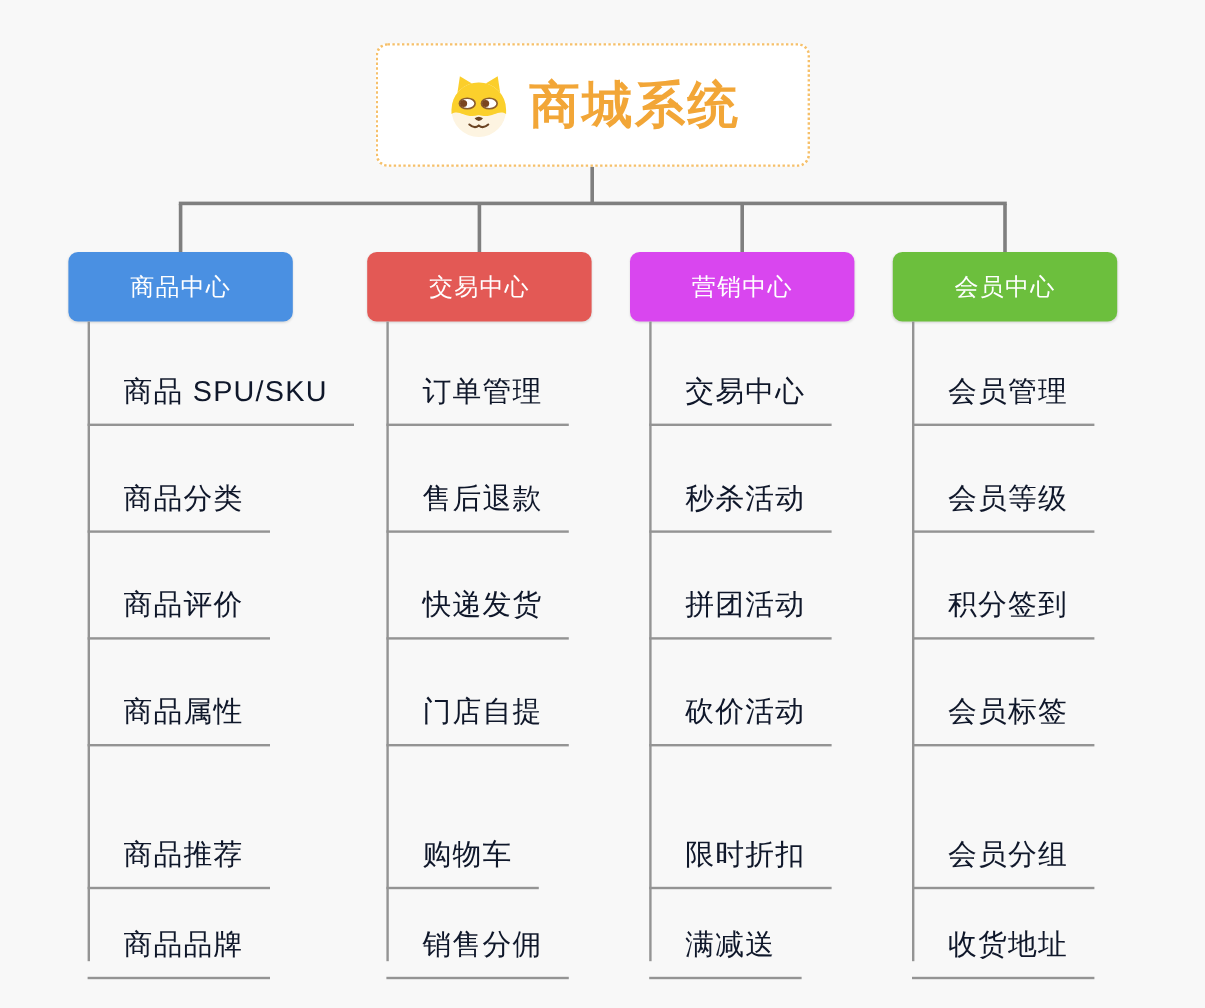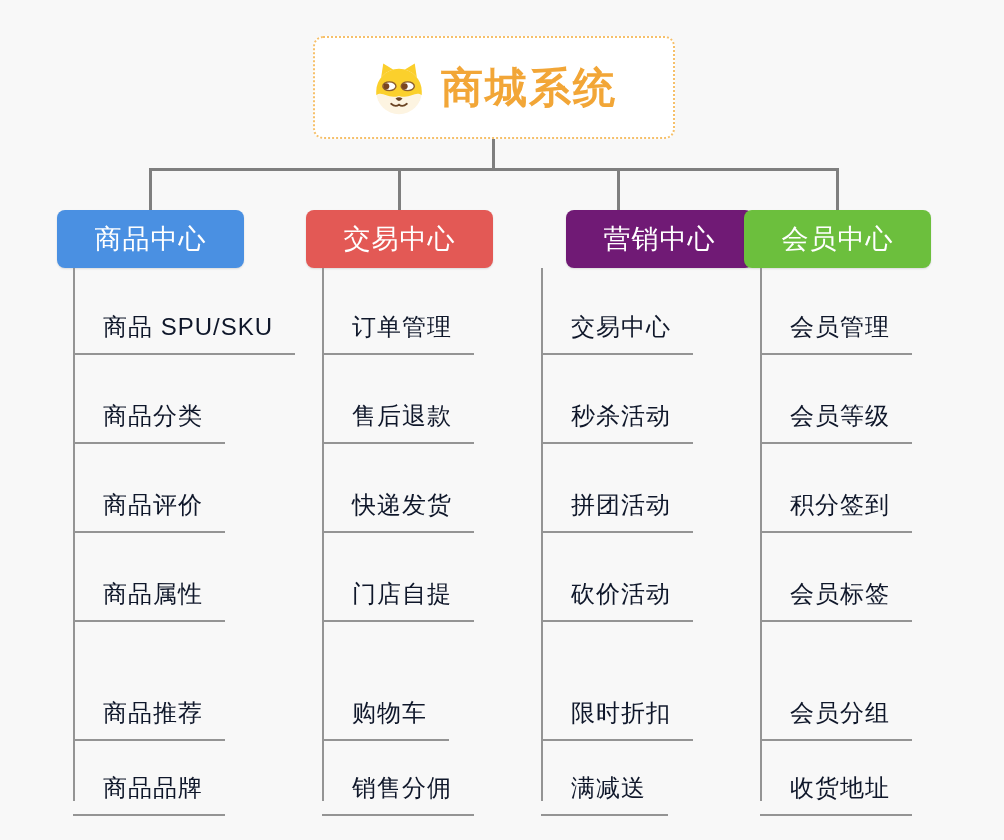--- a/index.html
+++ b/index.html
@@ -30,21 +30,21 @@
   }
   .dog-icon { width: 56px; height: 56px; display: block; flex: 0 0 auto; }
   .root-label {
     font-size: 42px; font-weight: 700; color: #f2a637; letter-spacing: 2px;
     line-height: 1;
   }
 
   
   .branch-box {
     position: absolute; top: 210px; width: 187px; height: 58px;
-    border-radius: 8px; color: #ffffff; font-size: 27px; letter-spacing: 1px;
+    border-radius: 8px; color: #ffffff; font-size: 20px; letter-spacing: 1px;
     display: flex; align-items: center; justify-content: center;
     cursor: pointer; box-shadow: 0 1px 2px rgba(0,0,0,0.12);
   }
   .b0 { --bx: 57px; }
   .b1 { --bx: 306px; }
   .b2 { --bx: 525px; }
   .b3 { --bx: 744px; }
   .branch-box { left: var(--bx); }
 
   
@@ -117,21 +117,21 @@
     <span>交易中心</span>
   </div>
   <div class="col-line b1"></div>
   <div class="item b1 i0">订单管理</div>
   <div class="item b1 i1">售后退款</div>
   <div class="item b1 i2">快递发货</div>
   <div class="item b1 i3">门店自提</div>
   <div class="item b1 i4">购物车</div>
   <div class="item b1 i5">销售分佣</div>
 
-  <div class="branch-box b2" style="background: #701a75; margin-left: 41px;">
+  <div class="branch-box b2" style="background: #d946ef;">
     <span>营销中心</span>
   </div>
   <div class="col-line b2"></div>
   <div class="item b2 i0">交易中心</div>
   <div class="item b2 i1">秒杀活动</div>
   <div class="item b2 i2">拼团活动</div>
   <div class="item b2 i3">砍价活动</div>
   <div class="item b2 i4">限时折扣</div>
   <div class="item b2 i5">满减送</div>
 

